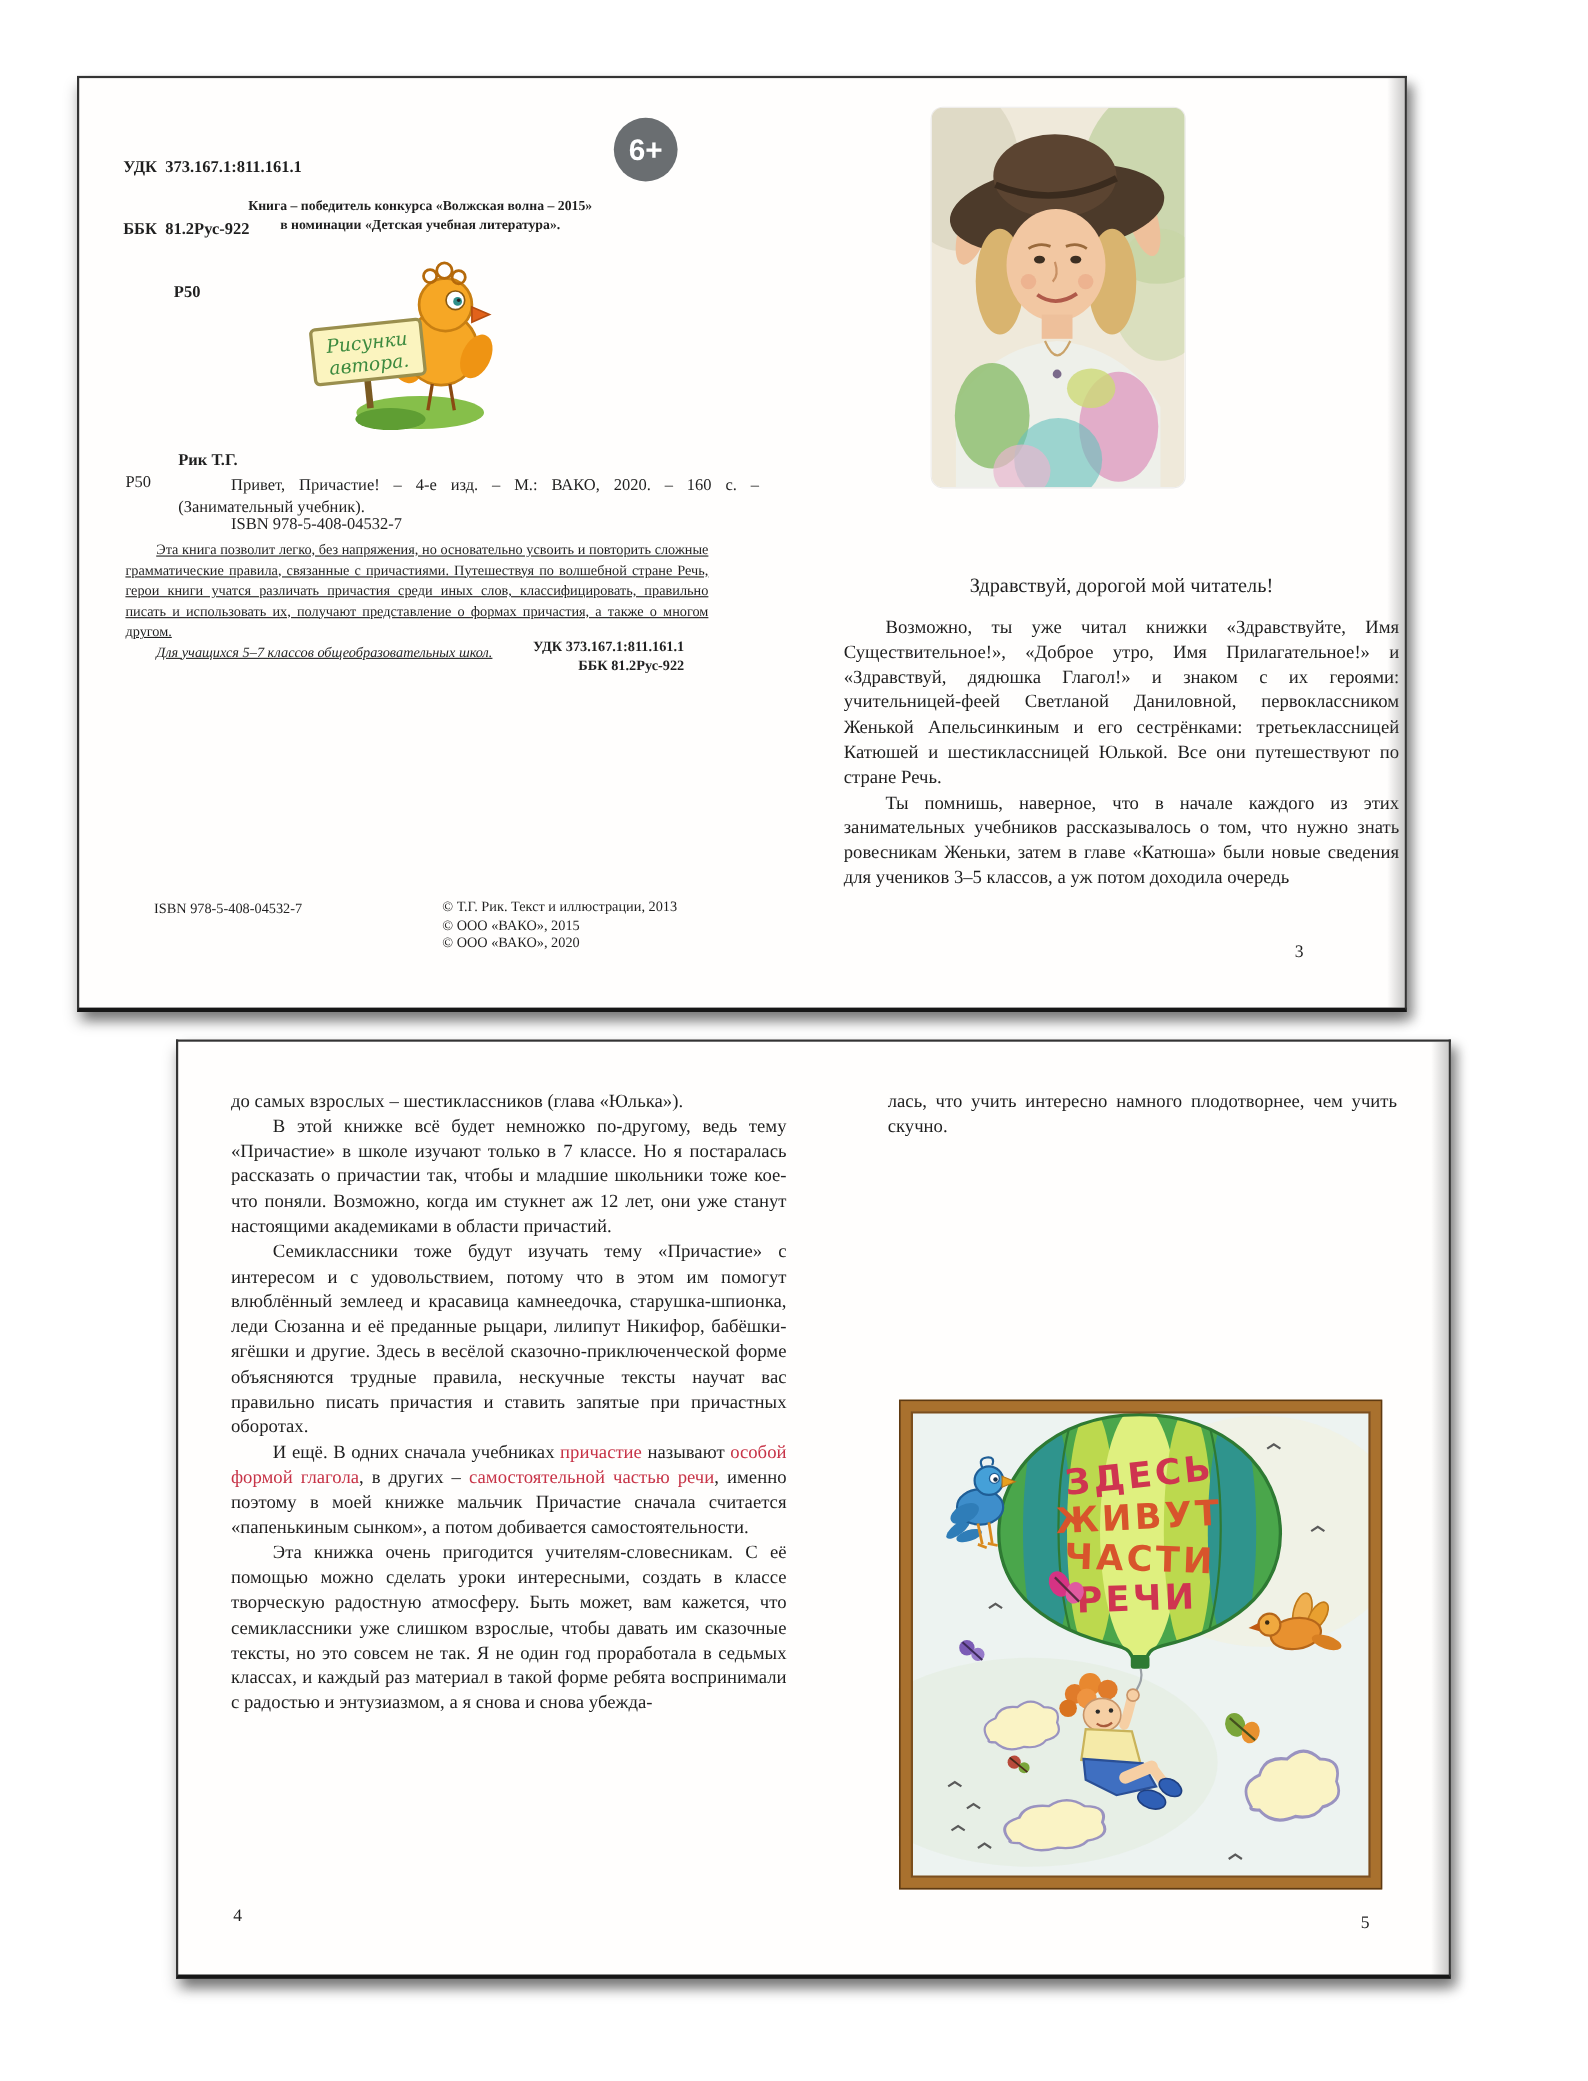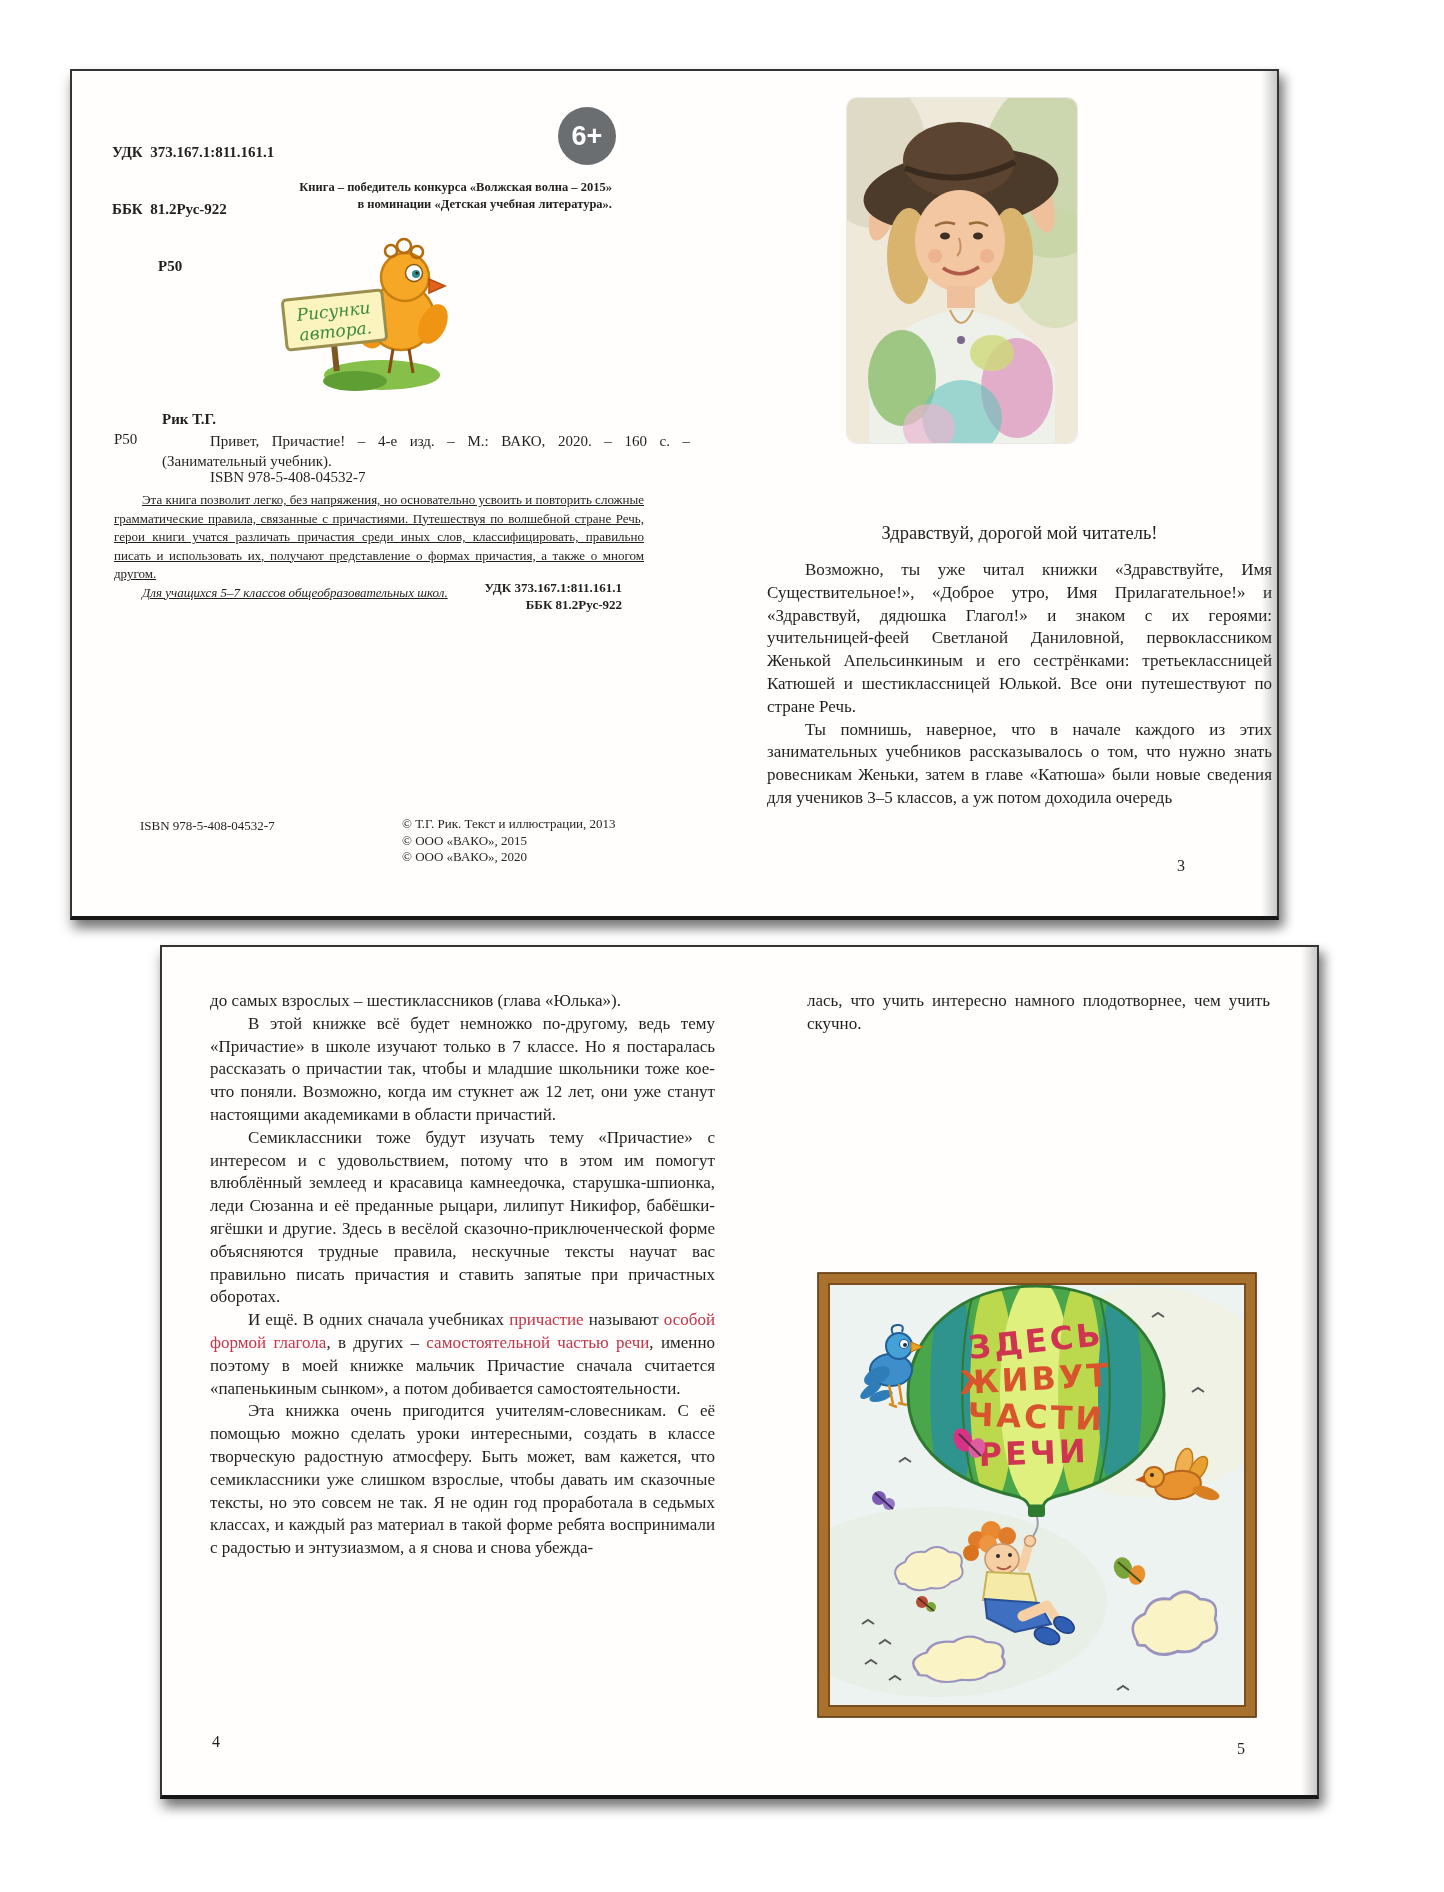--- a/index.html
+++ b/index.html
@@ -19,21 +19,21 @@
   .abs{position:absolute;}
   .bp{margin:0;font-size:17px;line-height:22.8px;text-align:justify;}
   .ind{text-indent:38px;}
   .red{color:#c73347;}
   
   #udk-block{left:40px;top:34px;font-size:15px;line-height:19px;font-weight:bold;white-space:pre;}
   #udk-p50{padding-left:46px;}
   #age-badge{left:486px;top:36px;width:58px;height:58px;border-radius:50%;
     background:#6a6e71;color:#fff;display:flex;align-items:center;justify-content:center;
     font-family:"Liberation Sans",sans-serif;font-weight:bold;font-size:27px;}
-  #award{left:80px;top:108px;width:460px;text-align:right;font-size:12.5px;font-weight:bold;line-height:17px;}
+  #award{left:80px;top:108px;width:460px;text-align:center;font-size:12.5px;font-weight:bold;line-height:17px;}
   #chick{left:205px;top:158px;width:190px;height:170px;}
   #author-name{left:90px;top:340px;font-weight:bold;font-size:15px;}
   #biblio-code{left:42px;top:360px;font-size:15px;}
   #biblio-text{left:90px;top:360px;width:528px;font-size:15px;line-height:20px;text-align:justify;text-indent:48px;}
   #isbn-top{left:138px;top:398px;font-size:15px;}
   #annotation{left:42px;top:420px;width:530px;font-size:13px;line-height:18.5px;}
   #annotation p{margin:0;text-align:justify;text-indent:28px;text-decoration:underline;}
   #annotation .audience{font-style:italic;}
   #udk-right{left:320px;top:508px;width:230px;text-align:right;font-weight:bold;font-size:13px;line-height:17px;}
   #isbn-bottom{left:68px;top:747px;font-size:13px;}

